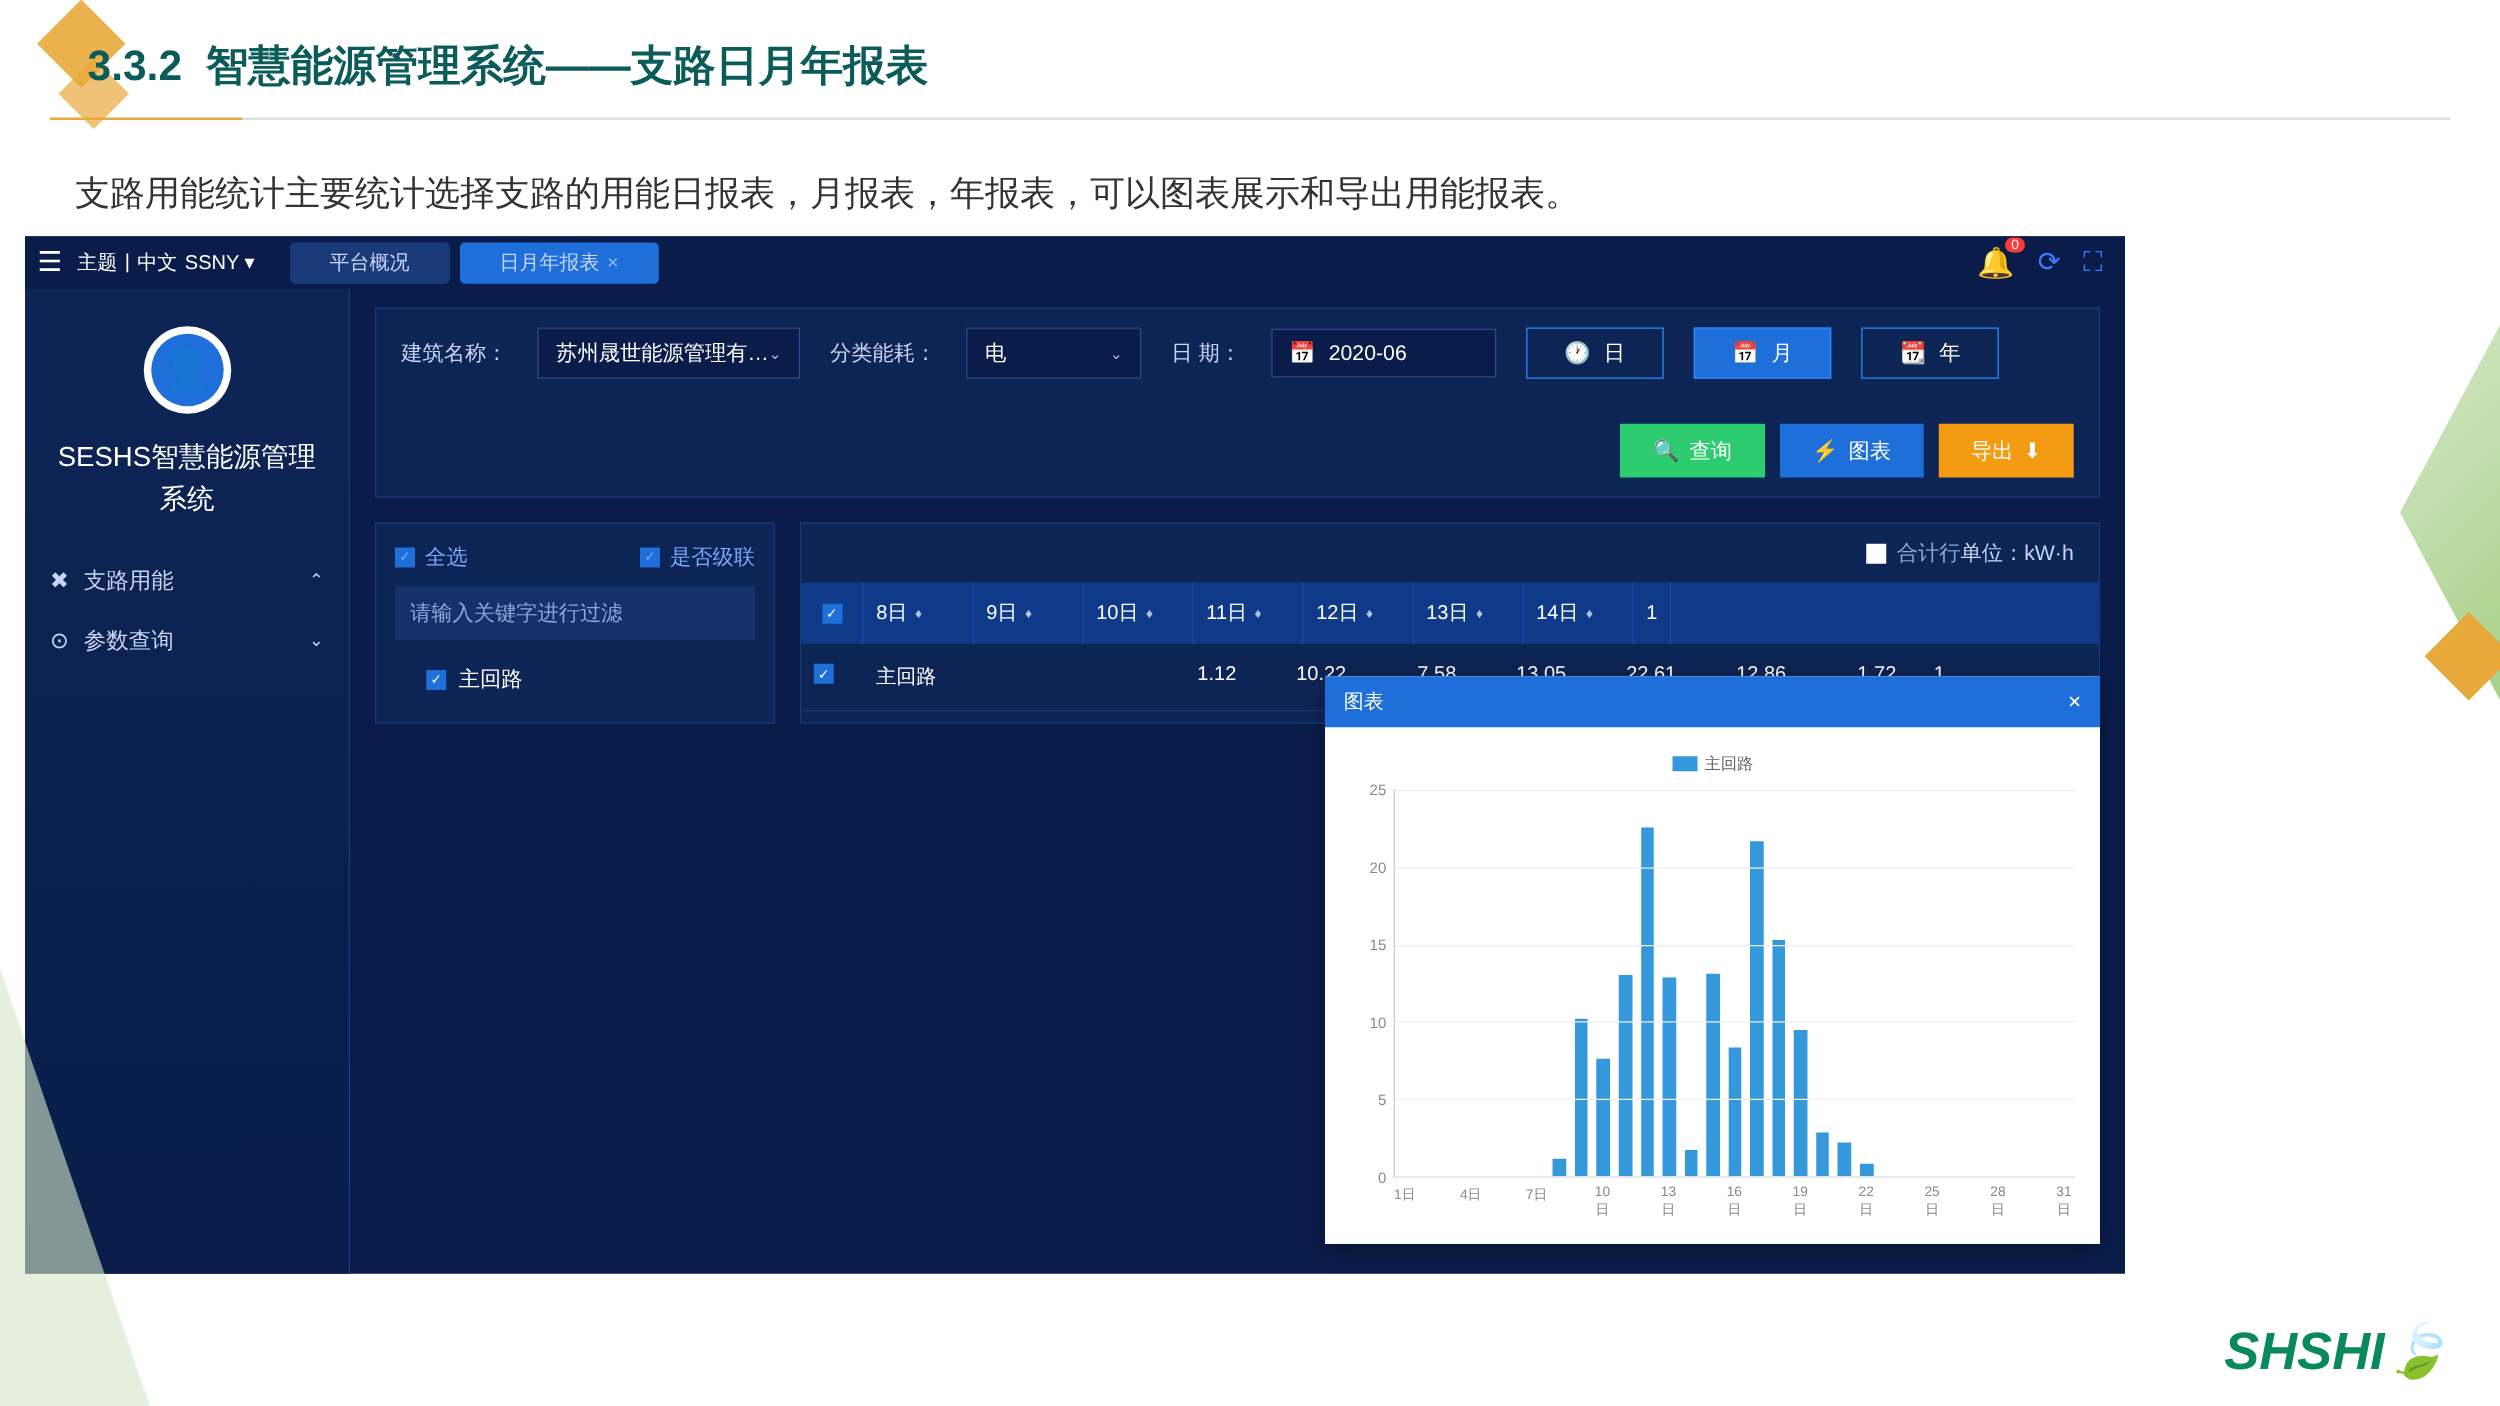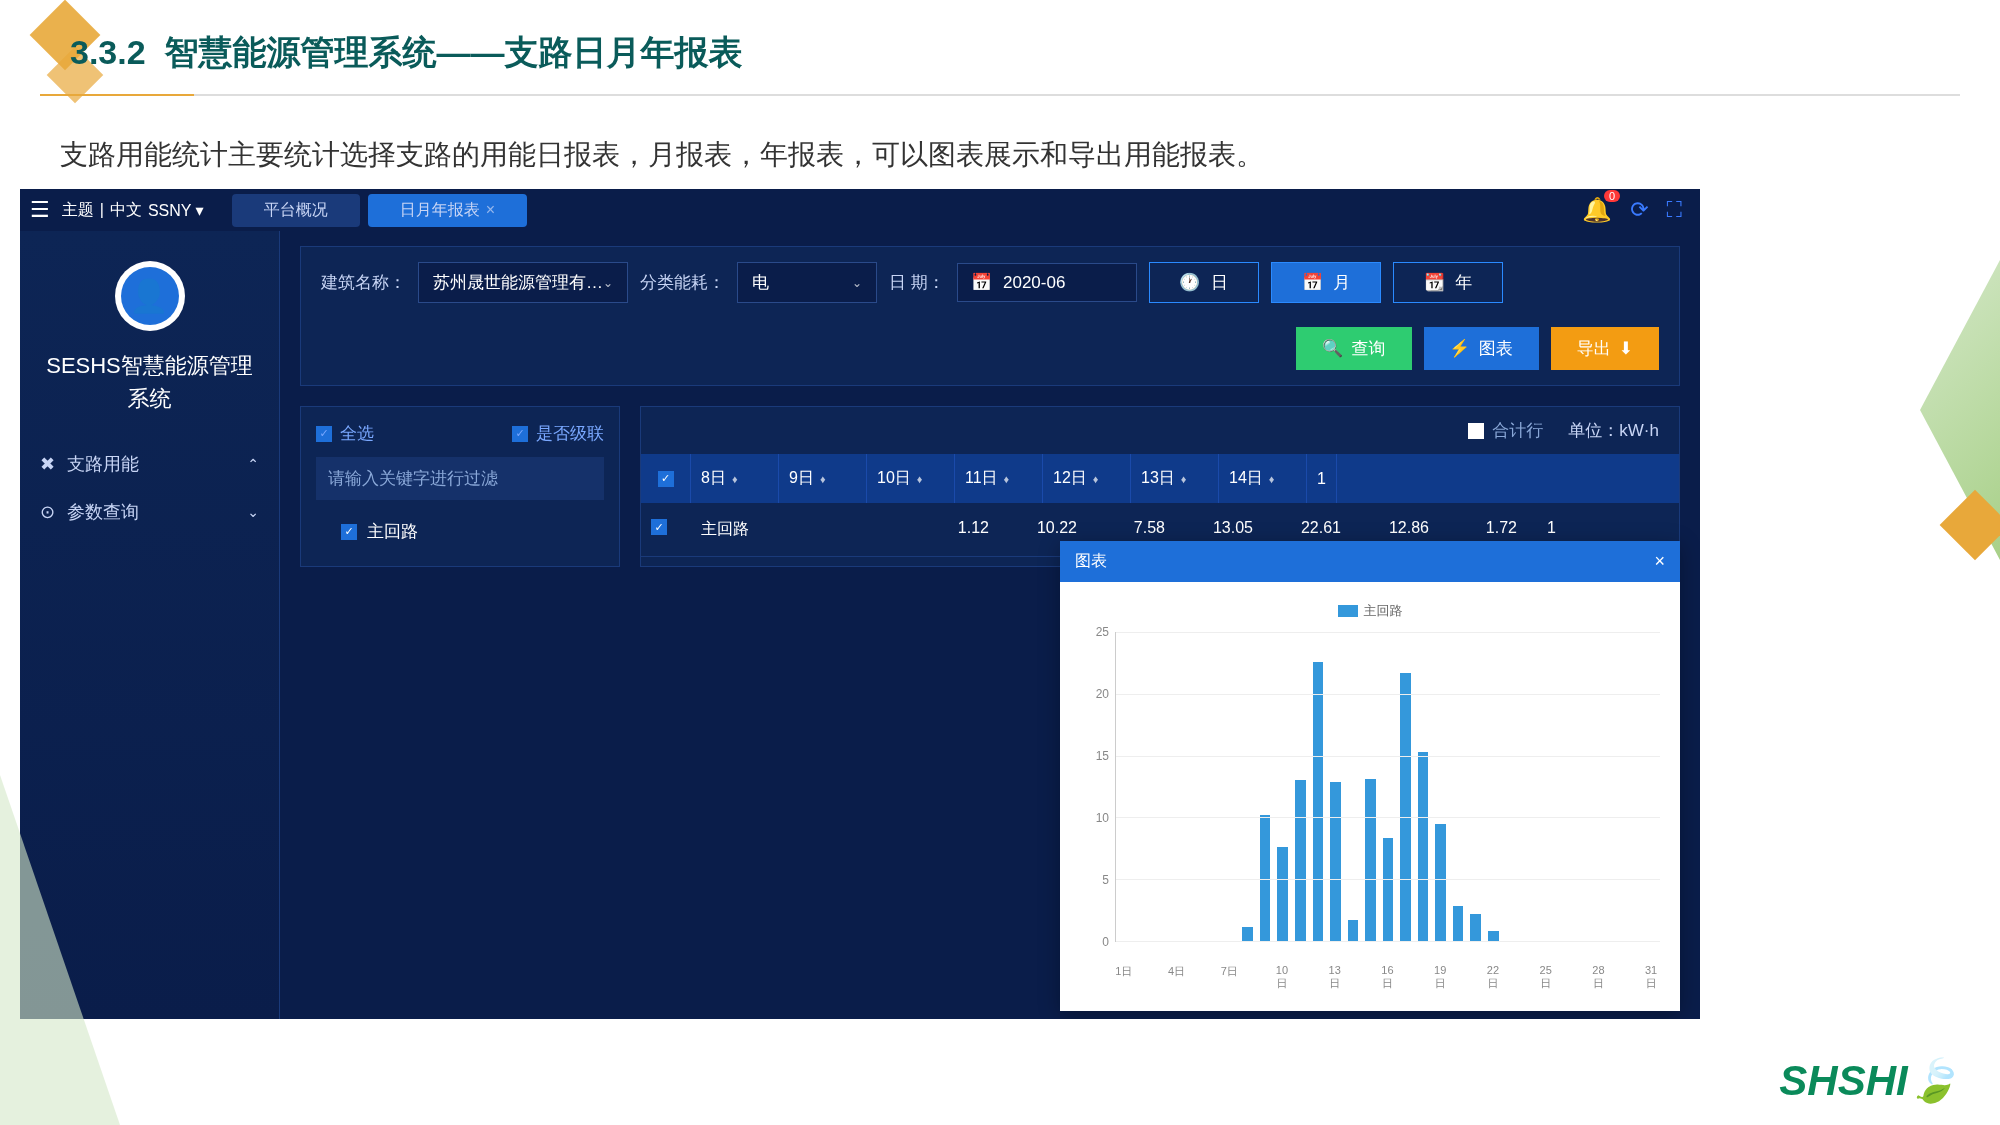--- a/index.html
+++ b/index.html
@@ -30,41 +30,41 @@
 .nav-group{display:flex;align-items:center;padding:12px 20px;color:#c8d5f5;cursor:pointer}
 .nav-group-icon{margin-right:12px;font-size:18px}
 .nav-group-label{flex:1;font-size:18px}
 .nav-chevron{font-size:14px}
 .nav-sub{padding-left:55px}
 .nav-sub-item{padding:10px 15px;color:#c8d5f5;font-size:17px;cursor:pointer;position:relative}
 .nav-sub-item::before{content:"•";position:absolute;left:0;color:#c8d5f5}
 .nav-sub-item.active{background:#1e6fd9;color:#fff;margin-left:-55px;padding-left:70px}
 .nav-sub-item.active::before{left:55px}
 .main-area{position:absolute;left:260px;top:42px;right:0;bottom:0;padding:15px 20px}
-.filter-bar{background:#0d2555;border:1px solid #1a3a7a;padding:15px 20px;display:flex;align-items:center;gap:12px;flex-wrap:wrap}
+.filter-bar{background:#0d2555;border:1px solid #1a3a7a;padding:15px 20px;display:flex;align-items:center;gap:24px;flex-wrap:wrap}
 .filter-label{color:#c8d5f5;font-size:17px}
 .filter-select{background:#0a1d4a;border:1px solid #2a4a8a;padding:8px 14px;color:#fff;min-width:180px;display:flex;align-items:center;justify-content:space-between;cursor:pointer}
 .chev{font-size:12px;opacity:0.7}
 .date-input{background:#0a1d4a;border:1px solid #2a4a8a;padding:8px 14px;color:#fff;min-width:180px;display:flex;align-items:center;gap:10px;cursor:pointer}
 .period-btn{border:1px solid #2a8aff;padding:8px 30px;color:#fff;display:flex;align-items:center;gap:10px;cursor:pointer;background:transparent}
 .period-btn.active{background:#1e6fd9}
 .action-row{display:flex;gap:12px;margin-left:auto;margin-top:12px;width:100%;justify-content:flex-end}
 .btn{padding:10px 26px;border:none;color:#fff;font-size:17px;cursor:pointer;display:flex;align-items:center;gap:8px}
 .btn-query{background:#2ecc71}
 .btn-chart{background:#1e6fd9}
 .btn-export{background:#f39c12}
 .content-row{display:flex;gap:20px;margin-top:20px}
 .tree-panel{width:320px;background:#0d2555;border:1px solid #1a3a7a;padding:15px}
 .tree-header{display:flex;justify-content:space-between;padding-bottom:12px}
 .check-item{display:flex;align-items:center;gap:8px;color:#7aa8ff}
 .checkbox{width:16px;height:16px;background:#1e6fd9;display:flex;align-items:center;justify-content:center;font-size:11px}
 .tree-filter{background:#15316a;padding:10px 12px;color:#8aa8d8;margin-bottom:12px}
 .tree-node{padding:8px 5px 8px 25px;display:flex;align-items:center;gap:10px;color:#fff}
 .table-panel{flex:1;background:#0d2555;border:1px solid #1a3a7a}
-.table-header-row{display:flex;justify-content:flex-end;align-items:center;padding:12px 20px;gap:25px}
+.table-header-row{display:flex;justify-content:flex-end;align-items:center;padding:12px 20px;}
 .unit-label{color:#c8d5f5}
 .data-table{width:100%}
 .th-row{display:flex;background:#0f3a8a;padding:0}
 .th-cell{padding:14px 10px;color:#fff;font-size:16px;display:flex;align-items:center;gap:6px;border-right:1px solid #1a4aaa}
 .th-check{width:50px;justify-content:center}
 .th-name{width:230px}
 .th-day{width:88px}
 .sort-icon{font-size:11px;opacity:0.7}
 .td-row{display:flex;padding:0;border-bottom:1px solid #1a3a7a}
 .td-cell{padding:16px 10px;color:#fff;font-size:16px}
@@ -79,21 +79,21 @@
 .legend-item{display:inline-flex;align-items:center;gap:6px;font-size:13px;color:#666}
 .legend-swatch{width:20px;height:12px;background:#3498db}
 .chart-area{position:relative;height:310px;display:flex}
 .y-axis{width:35px;position:relative}
 .y-tick{position:absolute;right:6px;font-size:12px;color:#888;transform:translateY(-50%)}
 .plot{flex:1;position:relative;border-left:1px solid #ccc;border-bottom:1px solid #ccc}
 .grid-line{position:absolute;left:0;right:0;border-top:1px solid #eee}
 .bars{position:absolute;left:0;right:0;bottom:0;height:100%;display:flex;align-items:flex-end}
 .bar-slot{flex:1;display:flex;justify-content:center;align-items:flex-end;height:100%}
 .bar{width:60%;background:#3498db}
-.x-axis{display:flex;padding-left:35px;margin-top:22px}
+.x-axis{display:flex;padding-left:35px;margin-top:6px}
 .x-tick{flex:1;text-align:center;font-size:11px;color:#888}
 .deco-right{position:absolute;right:0;top:260px;width:80px;height:300px;background:linear-gradient(135deg,#d4e8c8,#a8d088);clip-path:polygon(100% 0,100% 100%,0 50%)}
 .deco-right2{position:absolute;right:0;top:500px;width:50px;height:50px;background:#e8a83a;transform:rotate(45deg)}
 .deco-bl{position:absolute;left:0;bottom:0;width:0;height:0;border-left:120px solid #d4e8c8;border-top:350px solid transparent;opacity:0.6}
 .logo-br{position:absolute;right:40px;bottom:20px;font-size:42px;font-weight:bold;color:#0a8a5a;font-style:italic}
 .leaf{color:#6ab04c}
 </style>
 </head>
 <body>
 

